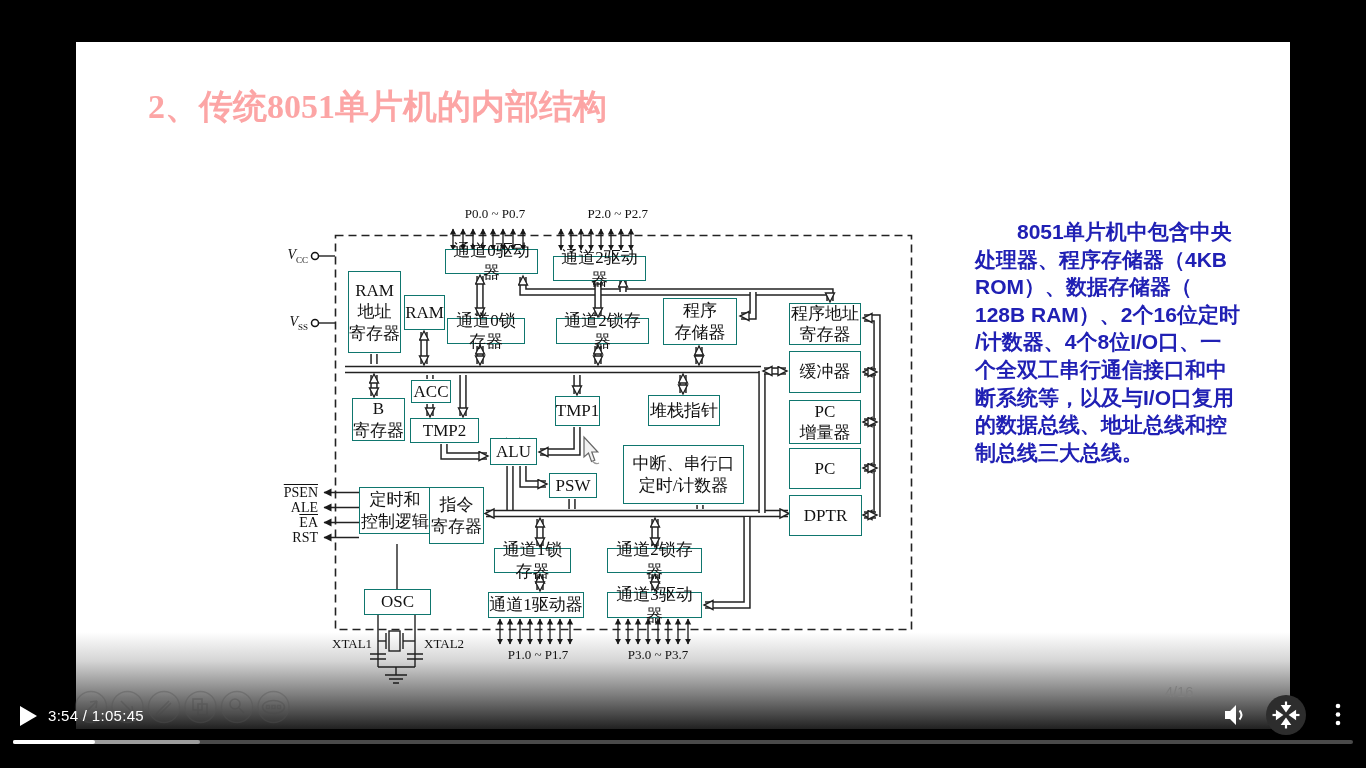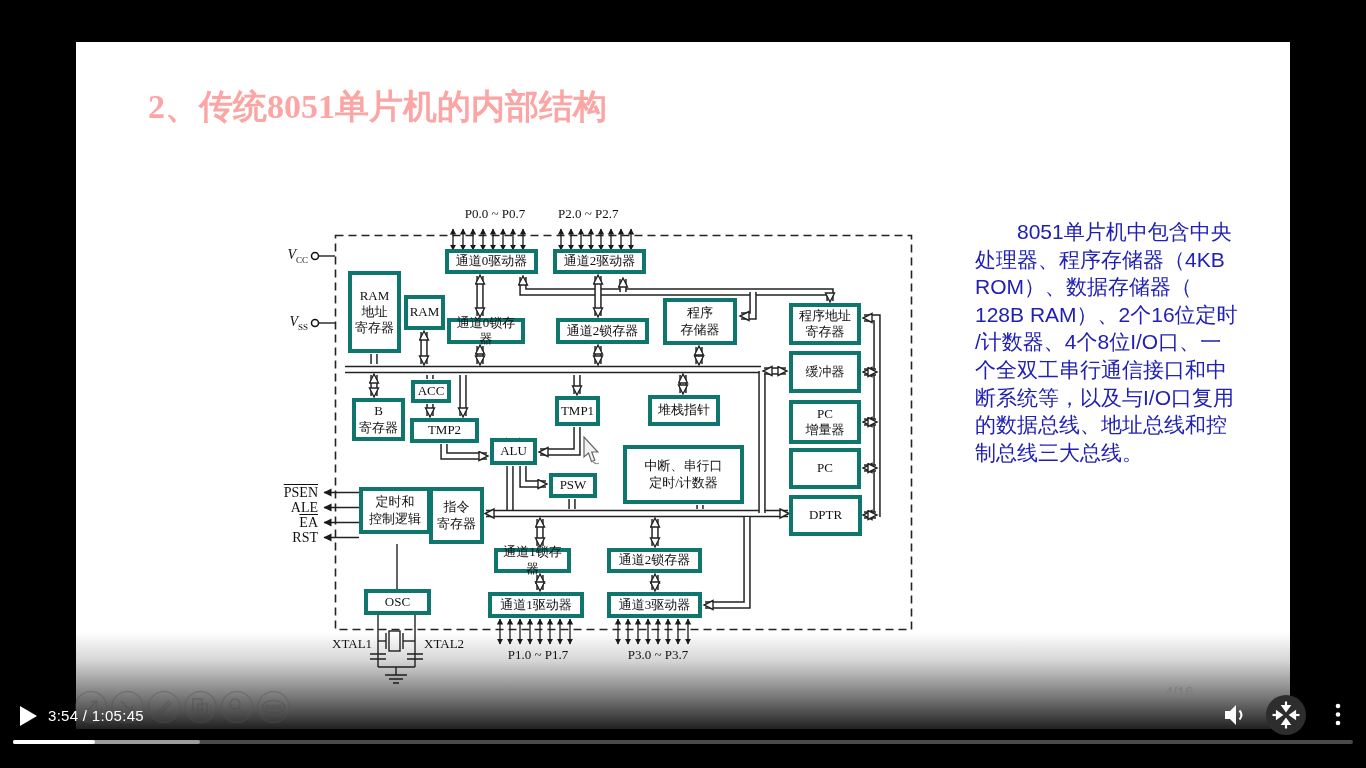--- a/index.html
+++ b/index.html
@@ -3,23 +3,23 @@
 <meta charset="utf-8">
 <style>
   html,body{margin:0;padding:0;background:#000;}
   body{position:relative;width:1366px;height:768px;overflow:hidden;font-family:"Liberation Sans",sans-serif;}
   .video{position:absolute;left:76px;top:42px;width:1214px;height:687px;background:#fff;z-index:1;}
   .scrim{position:absolute;left:76px;top:632px;width:1214px;height:97px;z-index:40;pointer-events:none;
          background:linear-gradient(to bottom,rgba(20,20,20,0) 0%,rgba(20,20,20,0.18) 30%,rgba(18,18,18,0.55) 65%,rgba(14,14,14,0.92) 100%);}
   .title{position:absolute;left:148px;top:84px;font-family:"Liberation Serif","DejaVu Serif",serif;font-weight:bold;
          font-size:34px;color:#fca5a5;z-index:10;white-space:nowrap;}
   .intro{position:absolute;left:975px;top:218px;width:300px;z-index:10;font-family:"Liberation Sans",sans-serif;
-         font-weight:normal;font-size:21px;line-height:27.6px;color:#2020b4;white-space:pre-line;}
-  .box{position:absolute;box-sizing:border-box;border:4px solid #0f766e;background:#fff;display:flex;align-items:center;
-       justify-content:center;text-align:center;font-family:"Liberation Serif","DejaVu Serif",serif;font-size:13px;
+         font-weight:bold;font-size:21px;line-height:27.6px;color:#2020b4;white-space:pre-line;}
+  .box{position:absolute;box-sizing:border-box;border:1px solid #0f766e;background:#fff;display:flex;align-items:center;
+       justify-content:center;text-align:center;font-family:"Liberation Serif","DejaVu Serif",serif;font-size:17px;
        line-height:1.25;color:#111;white-space:pre-line;z-index:10;}
   .lbl{position:absolute;font-family:"Liberation Serif","DejaVu Serif",serif;font-size:13px;color:#111;z-index:10;white-space:nowrap;}
   .pinlbl{position:absolute;font-family:"Liberation Serif","DejaVu Serif",serif;font-size:14px;color:#111;z-index:10;
           width:38px;text-align:right;white-space:nowrap;}
   .ov{text-decoration:overline;}
   svg.diag{position:absolute;left:0;top:0;z-index:5;}
   svg.ctrl{position:absolute;left:0;top:0;z-index:60;}
   .fc{stroke:#222;stroke-width:7.4;fill:none;}
   .fw{stroke:#fff;stroke-width:4.4;fill:none;}
   .thin{stroke:#222;stroke-width:1.4;fill:none;}
@@ -214,21 +214,21 @@
     <path d="M506,438 L513,447 L520,438" fill="none" stroke="#1e1e1e" stroke-width="1.8"></path>
   </g>
 
   <g>
     <polygon points="584,437 584,457 588.5,453 591.5,461.5 594.8,460.2 591.8,452 597.8,452" fill="#f2f2f2" stroke="#666" stroke-width="1.2"></polygon>
     <path d="M592,461 q4,4 7,2" fill="none" stroke="#999" stroke-width="1.2"></path>
   </g>
 </svg>
 
 <div class="box" style="left:445px;top:249px;width:93px;height:25px">通道0驱动器</div>
-<div class="box" style="left:553px;top:249px;width:93px;height:25px">通道2驱动器</div>
+<div class="box" style="left:553px;top:256px;width:93px;height:25px">通道2驱动器</div>
 <div class="box" style="left:348px;top:271px;width:53px;height:82px">RAM
 地址
 寄存器</div>
 <div class="box" style="left:404px;top:295px;width:41px;height:35px">RAM</div>
 <div class="box" style="left:447px;top:318px;width:78px;height:26px">通道0锁存器</div>
 <div class="box" style="left:556px;top:318px;width:93px;height:26px">通道2锁存器</div>
 <div class="box" style="left:663px;top:298px;width:74px;height:47px">程序
 存储器</div>
 <div class="box" style="left:789px;top:303px;width:72px;height:42px">程序地址
 寄存器</div>
@@ -251,21 +251,21 @@
 控制逻辑</div>
 <div class="box" style="left:429px;top:487px;width:55px;height:57px">指令
 寄存器</div>
 <div class="box" style="left:364px;top:589px;width:67px;height:26px">OSC</div>
 <div class="box" style="left:494px;top:548px;width:77px;height:25px">通道1锁存器</div>
 <div class="box" style="left:607px;top:548px;width:95px;height:25px">通道2锁存器</div>
 <div class="box" style="left:488px;top:592px;width:96px;height:26px">通道1驱动器</div>
 <div class="box" style="left:607px;top:592px;width:95px;height:26px">通道3驱动器</div>
 
 <div class="lbl" style="left:450px;top:206px;width:90px;text-align:center">P0.0 ~ P0.7</div>
-<div class="lbl" style="left:558px;top:206px;width:90px;text-align:left">P2.0 ~ P2.7</div>
+<div class="lbl" style="left:558px;top:206px;width:90px;text-align:right">P2.0 ~ P2.7</div>
 <div class="lbl" style="left:493px;top:647px;width:90px;text-align:center">P1.0 ~ P1.7</div>
 <div class="lbl" style="left:613px;top:647px;width:90px;text-align:center">P3.0 ~ P3.7</div>
 
 <div class="pinlbl" style="left:270px;top:247px"><i>V</i><sub style="font-size:9px">CC</sub></div>
 <div class="pinlbl" style="left:270px;top:314px"><i>V</i><sub style="font-size:9px">SS</sub></div>
 
 <div class="pinlbl ov" style="left:280px;top:485px">PSEN</div>
 <div class="pinlbl" style="left:280px;top:500px">ALE</div>
 <div class="pinlbl ov" style="left:280px;top:515px">EA</div>
 <div class="pinlbl" style="left:280px;top:530px">RST</div>

